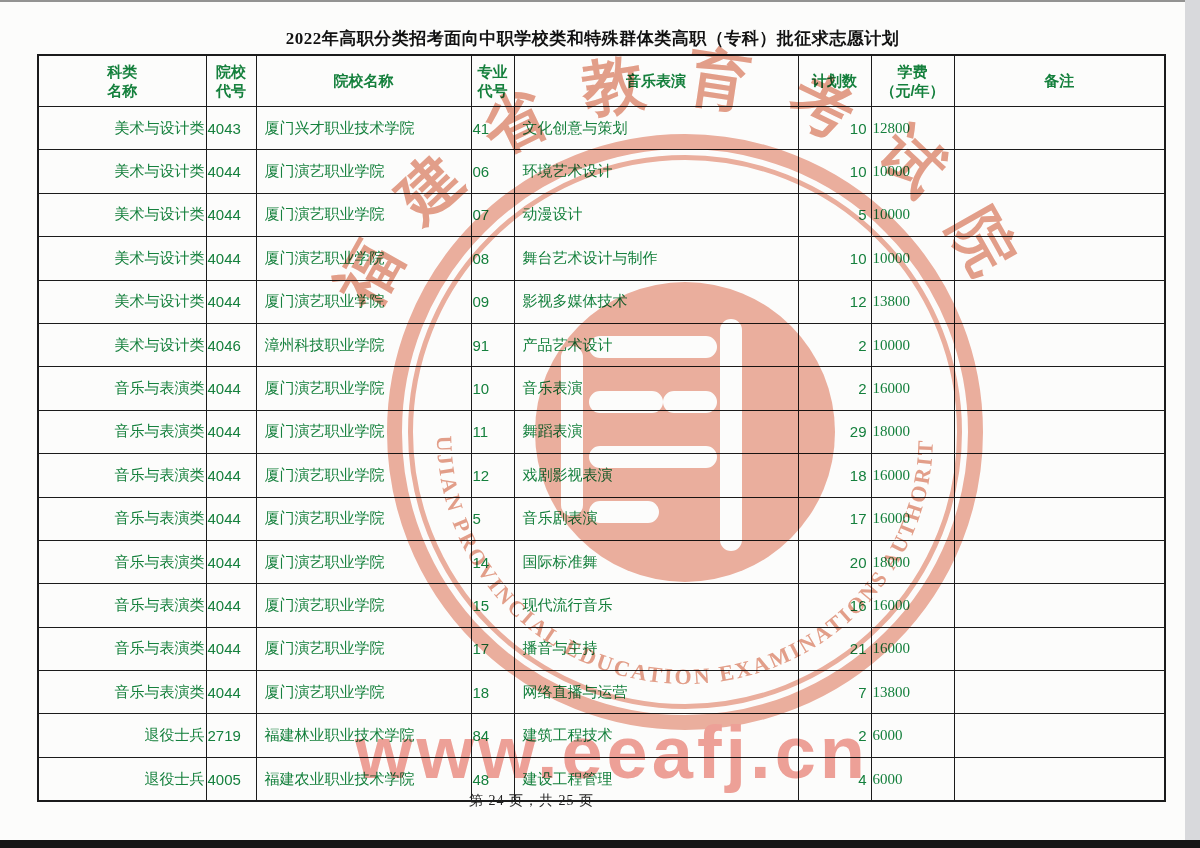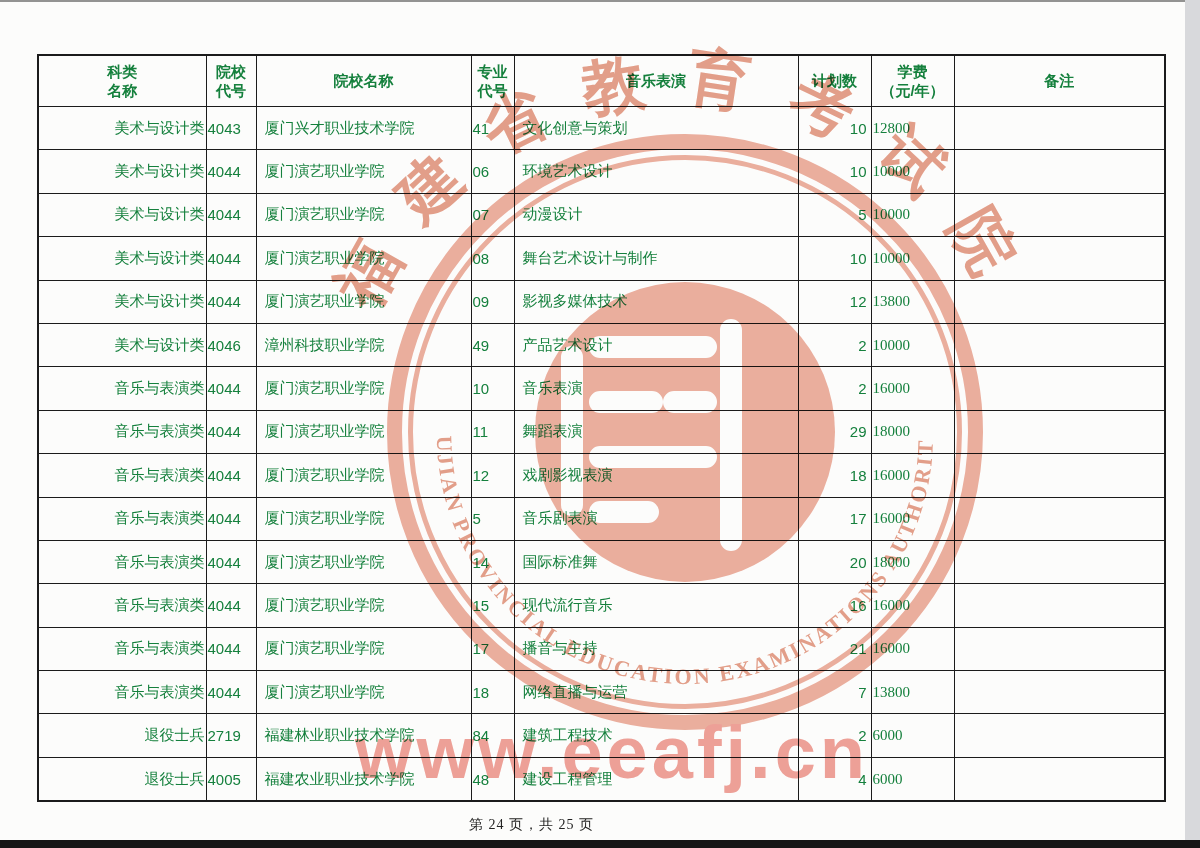--- a/index.html
+++ b/index.html
@@ -43,35 +43,36 @@
   td.c-cat    { text-align:right;  padding-left:8px; }
   td.c-code   { }
   td.c-school { text-align:left;  padding-left:8px; }
   td.c-mcode  { text-align:left; }
   td.c-major  { text-align:left;  padding-left:8px; }
   td.c-plan   { text-align:right; padding-right:4px; }
   td.c-fee    { text-align:left; padding-right:13px;font-family:Liberation Serif, serif; }
   td.c-remark { }
 
   .footer {
-    position:absolute; top:816px; left:0; width:1063px;
+    position:absolute; top:792px; left:0; width:1063px;
     text-align:center; font-family:"Liberation Serif", serif;
     font-size:14px; color:#222; letter-spacing:1px;
   }
 
   svg.watermark {
     position:absolute; left:0; top:0; width:1200px; height:848px;
     mix-blend-mode:multiply; pointer-events:none; z-index:5;
   }
 </style>
 </head>
 <body>
 
 <div class="page">
 
+  <div class="title">2022年高职分类招考面向中职学校类和特殊群体类高职（专科）批征求志愿计划</div>
 
   <table class="plan">
     <colgroup>
       <col style="width:168px">
         <col style="width:50px">
         <col style="width:215px">
         <col style="width:43px">
       <col style="width:284px">
         <col style="width:73px">
         <col style="width:83px">
@@ -141,21 +142,21 @@
     <td class="c-mcode">09</td>
     <td class="c-major">影视多媒体技术</td>
     <td class="c-plan">12</td>
     <td class="c-fee">13800</td>
     <td class="c-remark"></td>
   </tr>
         <tr>
     <td class="c-cat">美术与设计类</td>
     <td class="c-code">4046</td>
     <td class="c-school">漳州科技职业学院</td>
-    <td class="c-mcode">49</td>
+    <td class="c-mcode">91</td>
     <td class="c-major">产品艺术设计</td>
     <td class="c-plan">2</td>
     <td class="c-fee">10000</td>
     <td class="c-remark"></td>
   </tr>
         <tr>
     <td class="c-cat">音乐与表演类</td>
     <td class="c-code">4044</td>
     <td class="c-school">厦门演艺职业学院</td>
     <td class="c-mcode">10</td>

